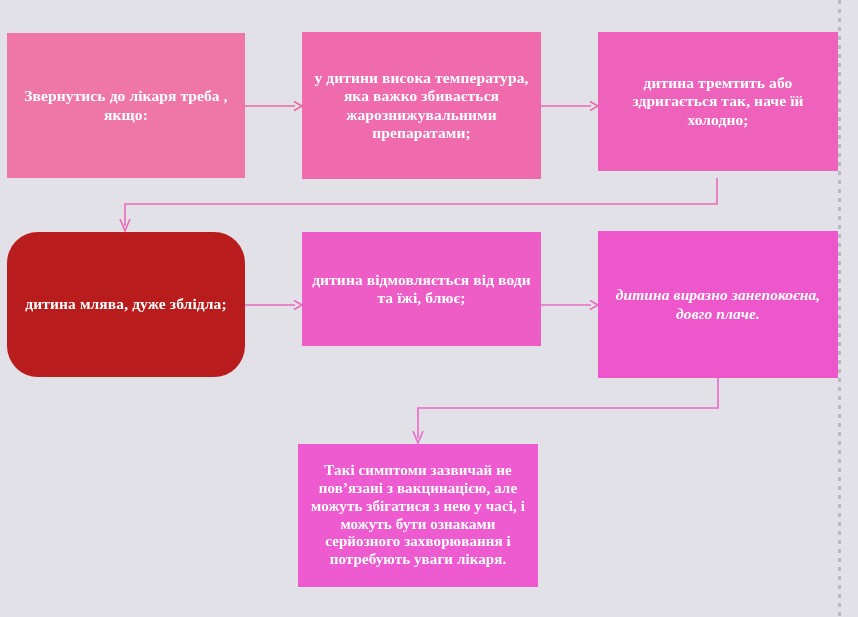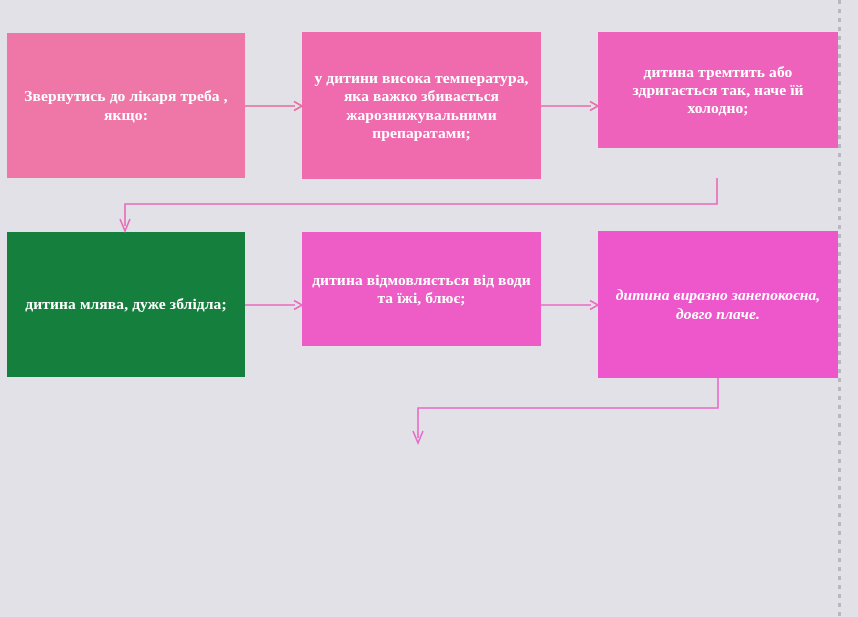--- a/index.html
+++ b/index.html
@@ -42,30 +42,31 @@
     left: 7px;  top: 33px;  width: 238px; height: 145px;
     background: #ef77a8;
     font-size: 15.5px;
   }
   #node-2 {
     left: 302px; top: 32px; width: 239px; height: 147px;
     background: #ef6bad;
     font-size: 15.5px;
   }
   #node-3 {
-    left: 598px; top: 32px; width: 240px; height: 116px;
+    left: 598px; top: 32px; width: 240px; height: 139px;
     background: #ef62bb;
     font-size: 15.5px;
   }
 
   
   #node-4 {
     left: 7px;  top: 232px; width: 238px; height: 145px;
-    background: #15803d;
+    background: #b91c1c;
     font-size: 15.5px;
+    border-radius: 31px;
   }
   #node-5 {
     left: 302px; top: 232px; width: 239px; height: 114px;
     background: #ee5cc5;
     font-size: 15.5px;
   }
   #node-6 {
     left: 598px; top: 231px; width: 240px; height: 147px;
     background: #ee57cb;
     font-size: 15.5px;
@@ -124,20 +125,23 @@
   </div>
 
   <div class="node" id="node-5">
     <span>дитина відмовляється від води та їжі, блює;</span>
   </div>
 
   <div class="node" id="node-6">
     <span>дитина виразно занепокоєна, довго плаче.</span>
   </div>
 
+  <div class="node" id="node-7">
+    <span>Такі симптоми зазвичай не пов’язані з вакцинацією, але можуть збігатися з нею у часі, і можуть бути ознаками серйозного захворювання і потребують уваги лікаря.</span>
+  </div>
 
   <div class="connector" style="left:245px; top:96px; width:58px; height:20px;">
     <svg width="58" height="20" viewBox="0 0 58 20">
       <path d="M0,10 L50,10" stroke="#ea6a9e" stroke-width="1.6" fill="none"></path>
       <path d="M49,5.5 L57,10 L49,14.5" stroke="#ea6a9e" stroke-width="1.6" fill="none"></path>
     </svg>
   </div>
 
   <div class="connector" style="left:541px; top:96px; width:58px; height:20px;">
     <svg width="58" height="20" viewBox="0 0 58 20">

